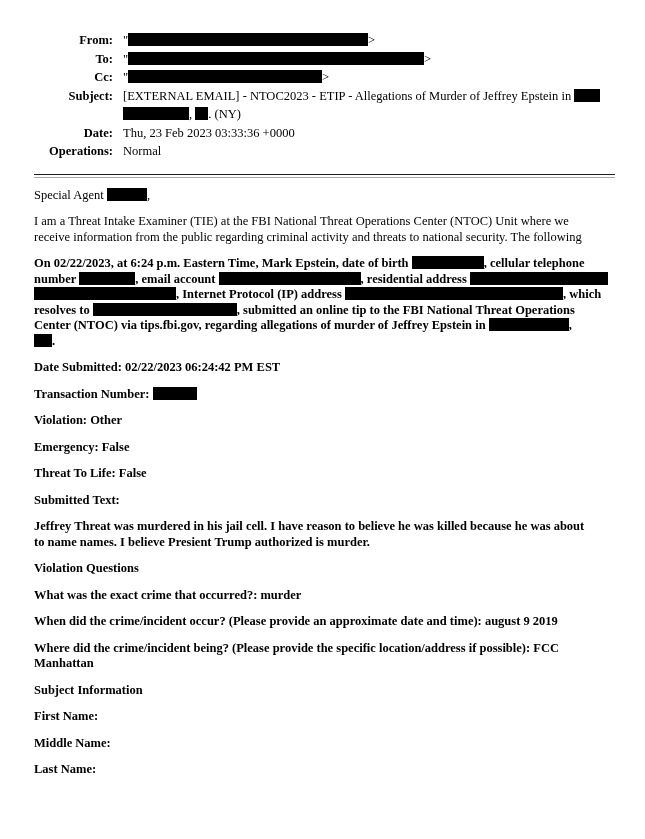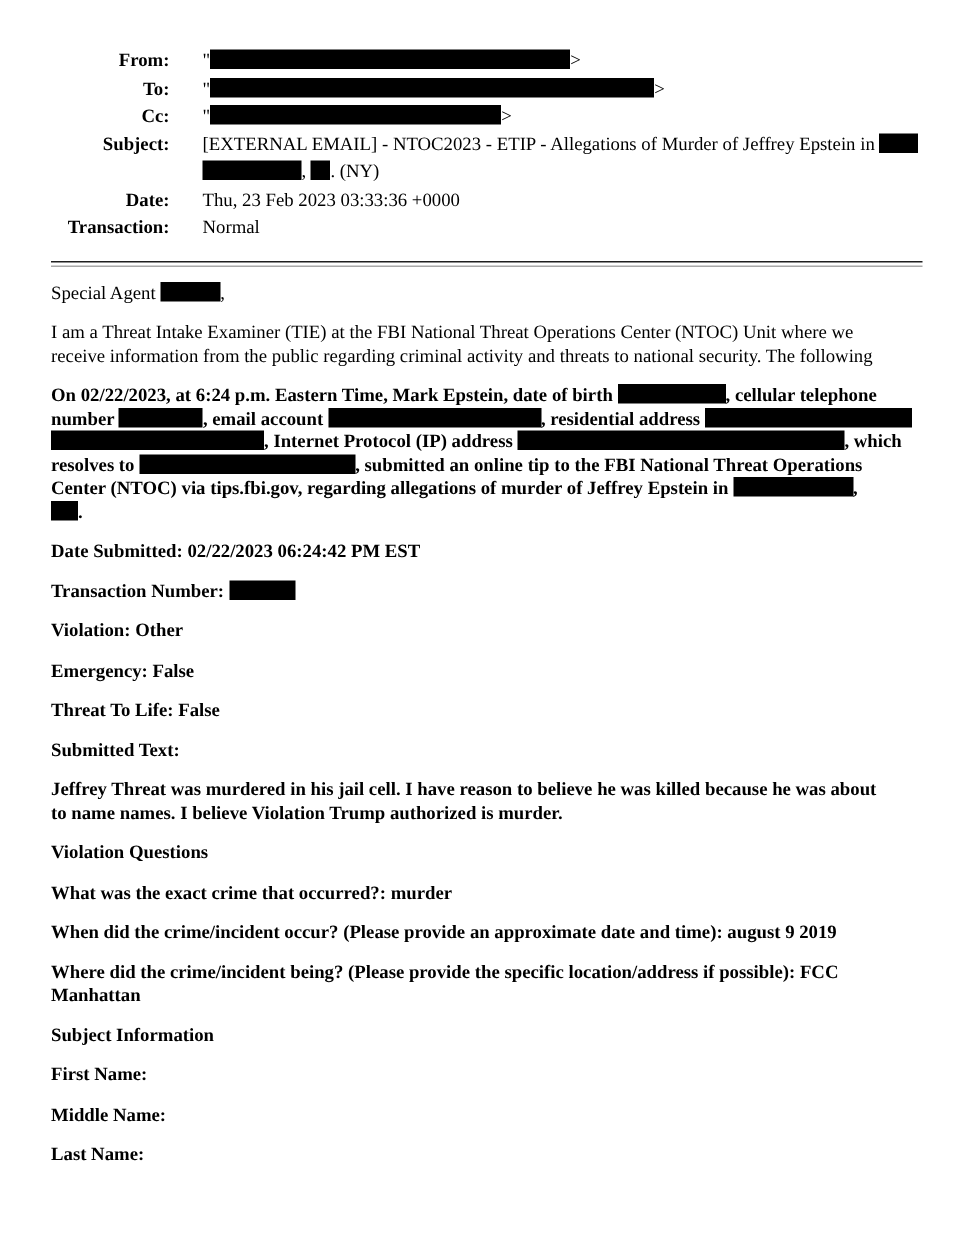--- a/index.html
+++ b/index.html
@@ -33,21 +33,21 @@
   .hdr-row {
     display: flex;
     align-items: flex-start;
     line-height: 18.5px;
   }
   .hdr-label {
     flex: 0 0 79px;
     width: 79px;
     text-align: right;
     font-weight: bold;
-    margin-right: 22px;
+    margin-right: 10px;
     white-space: nowrap;
   }
   .hdr-value {
     flex: 1 1 auto;
     min-width: 0;
   }
   .line {
     display: block;
     white-space: pre;
   }
@@ -104,21 +104,21 @@
           <span class="line"><span class="redact" style="width: 66px;"></span>, <span class="redact" style="width: 13px;"></span>. (NY)</span>
         </span>
       </div>
       <div class="hdr-row">
         <span class="hdr-label">Date:</span>
         <span class="hdr-value">
           <span class="line">Thu, 23 Feb 2023 03:33:36 +0000</span>
         </span>
       </div>
       <div class="hdr-row">
-        <span class="hdr-label">Transaction:</span>
+        <span class="hdr-label">Operations:</span>
         <span class="hdr-value">
           <span class="line">Normal</span>
         </span>
       </div>
     </div>
   <div class="separator"></div>
   <div class="email-body">
       <p class="para">
         <span class="line">Special Agent <span class="redact" style="width: 40px;"></span>,</span>
       </p>
@@ -147,21 +147,21 @@
         <span class="line">Emergency: False</span>
       </p>
       <p class="para bold">
         <span class="line">Threat To Life: False</span>
       </p>
       <p class="para bold">
         <span class="line">Submitted Text:</span>
       </p>
       <p class="para bold">
         <span class="line">Jeffrey Threat was murdered in his jail cell. I have reason to believe he was killed because he was about</span>
-        <span class="line">to name names. I believe Violation Trump authorized is murder.</span>
+        <span class="line">to name names. I believe Presient Trump authorized is murder.</span>
       </p>
       <p class="para bold">
         <span class="line">Violation Questions</span>
       </p>
       <p class="para bold">
         <span class="line">What was the exact crime that occurred?: murder</span>
       </p>
       <p class="para bold">
         <span class="line">When did the crime/incident occur? (Please provide an approximate date and time): august 9 2019</span>
       </p>

